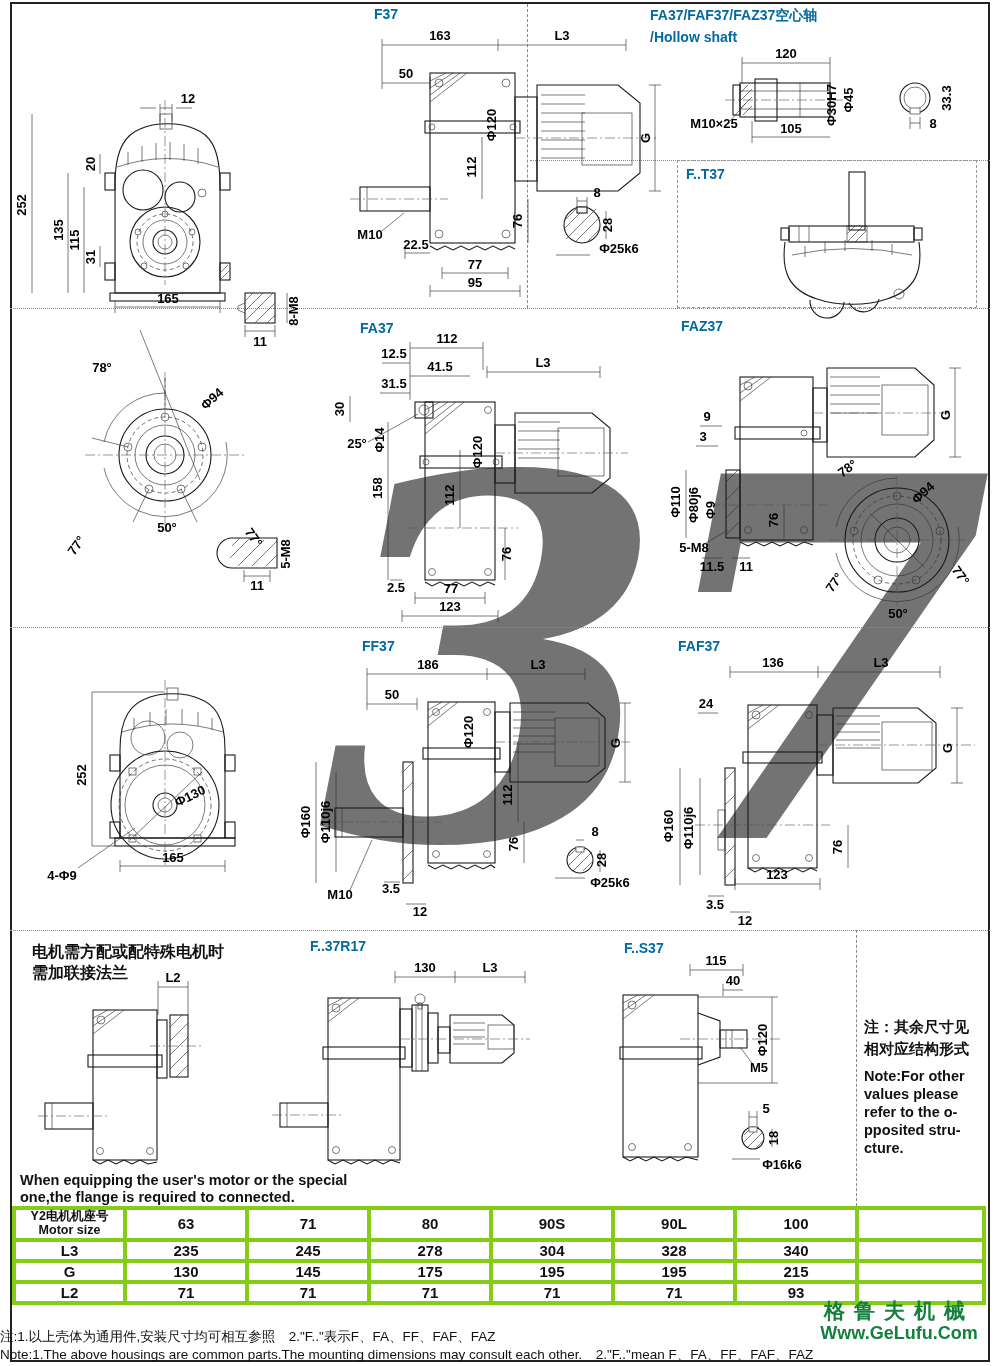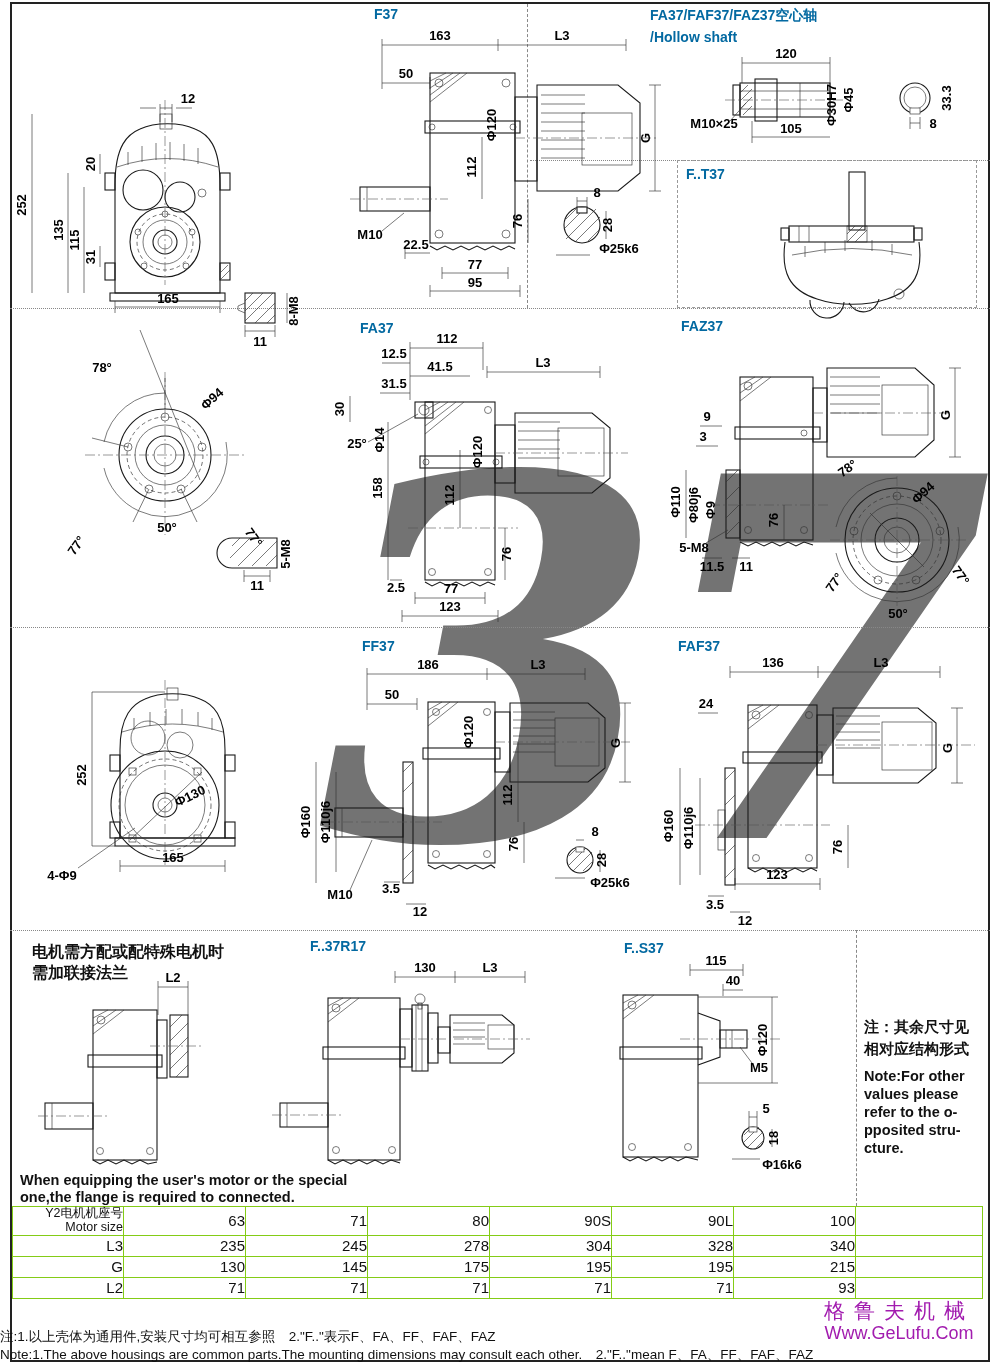--- a/index.html
+++ b/index.html
@@ -18,28 +18,28 @@
 svg.dw .dsh{stroke-width:.7;stroke:#333;stroke-dasharray:4 3}
 svg.dw .wh{fill:#fff}
 svg.dw text{font:700 13px "Liberation Sans",sans-serif;fill:#000;text-anchor:middle;stroke:none}
 .div-h{position:absolute;height:0;border-top:1.2px dotted #888;z-index:1}
 .div-v{position:absolute;width:0;border-left:1.2px dashed #888;z-index:1}
 .ft37box{position:absolute;left:677px;top:160px;width:300px;height:148px;border:1px dashed #999;z-index:1}
 .note-cn{position:absolute;z-index:4;font-weight:700;font-size:16px;white-space:nowrap}
 .note-en{position:absolute;z-index:4;font-weight:700;font-size:14.5px;white-space:nowrap}
 table.dimtable{position:absolute;left:12px;top:1206px;z-index:4;border-collapse:collapse;
   table-layout:fixed;background:#fff}
-table.dimtable td{border:1px solid #84cc16;text-align:right;vertical-align:middle;
-  font-weight:400;font-size:15px;padding:0}
+table.dimtable td{border:4px solid #84cc16;text-align:center;vertical-align:middle;
+  font-weight:700;font-size:15px;padding:0}
 table.dimtable tr.hrow td{height:27px}
 table.dimtable tr.vrow td{height:21px}
 table.dimtable td.lbl{font-size:12.5px;line-height:1.1}
 table.dimtable tr.thick td{border-bottom:3px solid #222}
-.brand{position:absolute;left:800px;top:1298px;width:198px;z-index:9;color:#a21caf;
-  font-weight:400;text-align:center;line-height:1.2}
+.brand{position:absolute;left:800px;top:1298px;width:198px;z-index:9;color:#15803d;
+  font-weight:700;text-align:center;line-height:1.2}
 .brand .cn{font-size:21px;letter-spacing:9px;white-space:nowrap}
 .brand .url{font-size:18px;letter-spacing:0}
 .bnote{position:absolute;left:0;z-index:4;font-weight:400;font-size:13.5px;white-space:nowrap}
 </style>
 </head>
 <body>
 
 <div class="wm">37</div>
 <div class="frame"></div>
 

